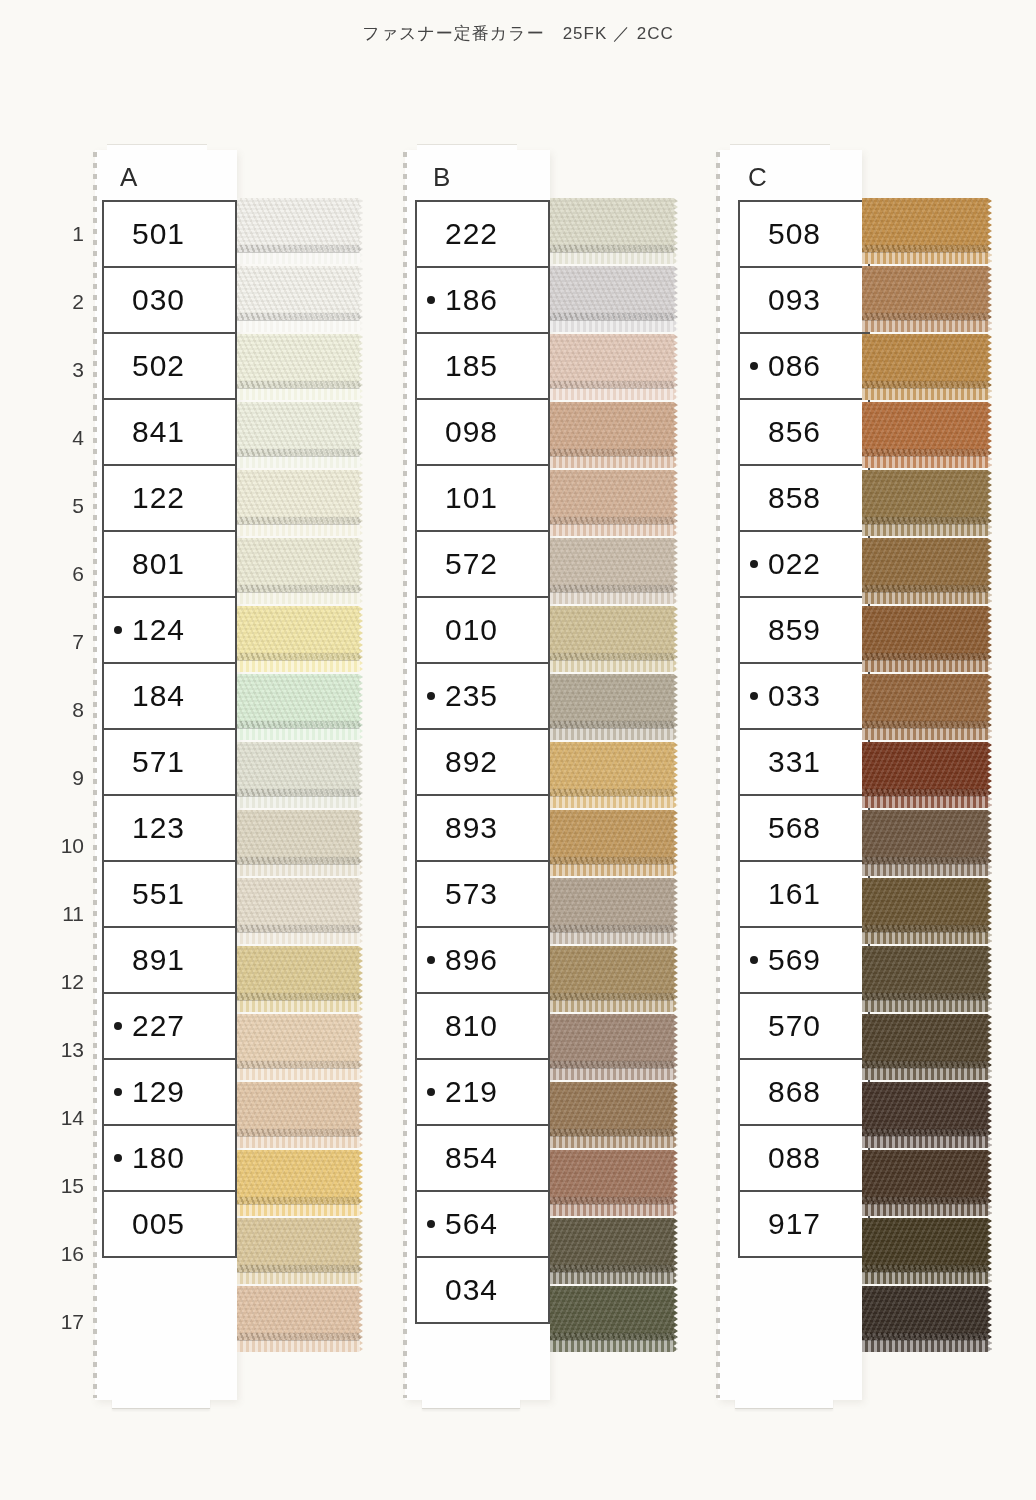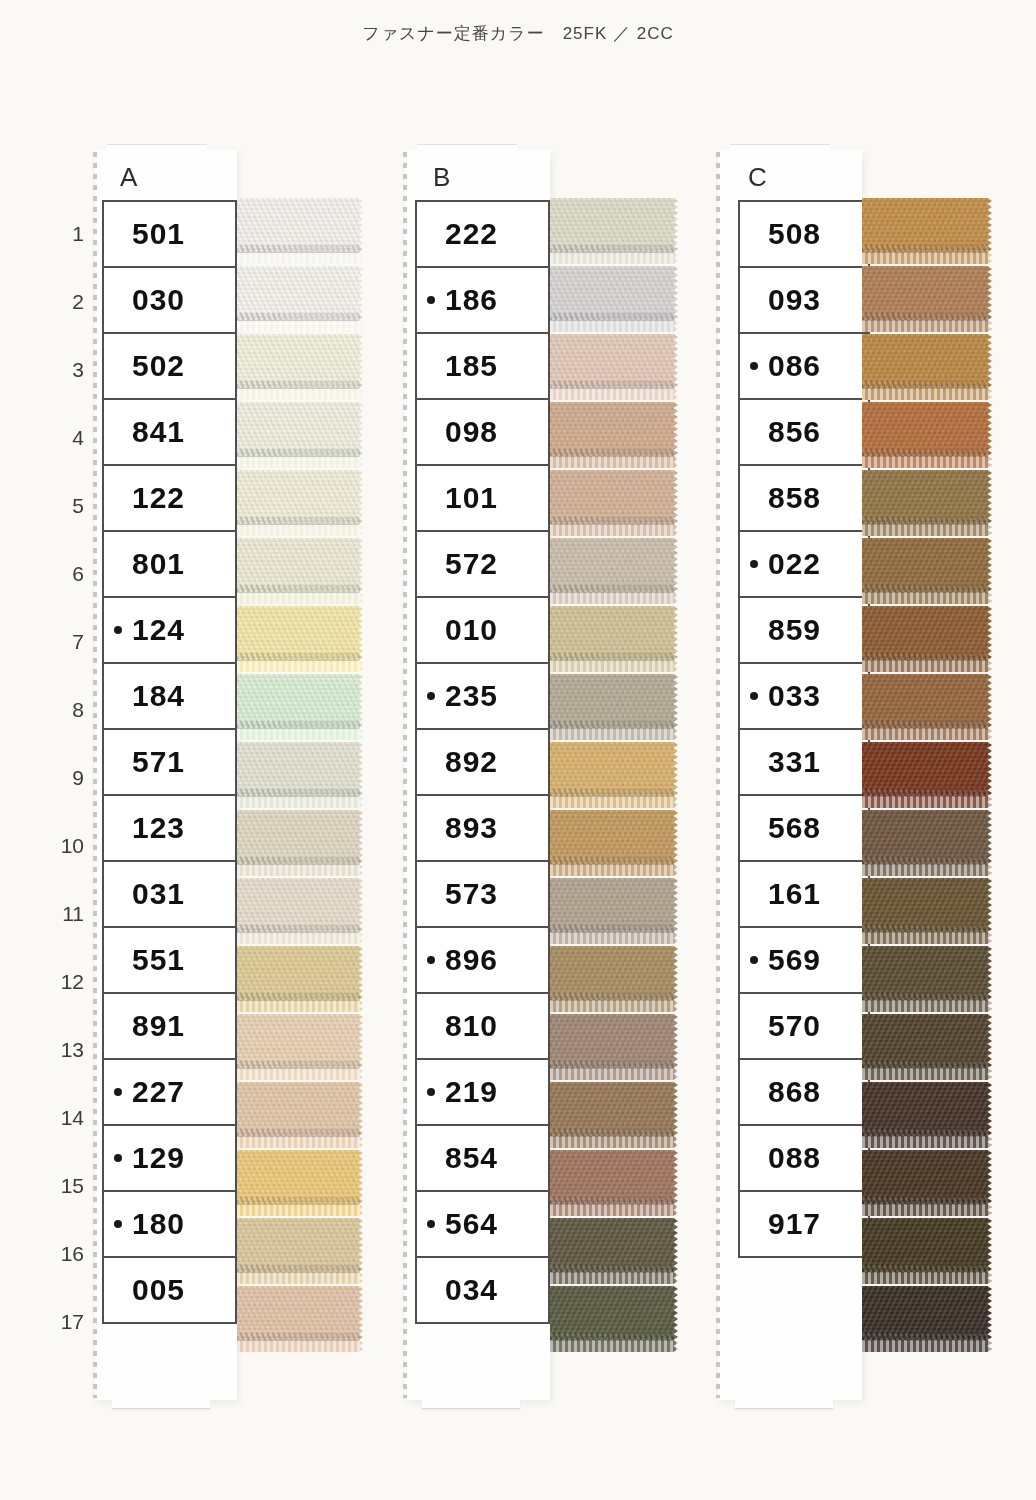--- a/index.html
+++ b/index.html
@@ -31,21 +31,21 @@
   .hdr{
     position:absolute;top:12px;font-size:26px;color:#2d2d2d;font-weight:400;
   }
   .rows{position:absolute;top:50px;}
   .cell{
     position:relative;height:68px;box-sizing:border-box;
     border:2px solid #4f4f4f;background:#fff;
     display:flex;align-items:center;padding-left:28px;
   }
   .cell + .cell{margin-top:-2px;}
-  .code{font-size:30px;font-weight:700;color:#111;letter-spacing:1px;}
+  .code{font-size:30px;font-weight:400;color:#111;letter-spacing:1px;}
   .dot{
     position:absolute;left:10px;top:50%;margin-top:-4px;
     width:8px;height:8px;border-radius:50%;background:#1a1a1a;
   }
   .swatches{position:absolute;top:198px;}
   .swatch{
     position:relative;height:66px;margin-bottom:2px;
     background-image:
       repeating-linear-gradient(115deg, rgba(255,255,255,.10) 0 2px, rgba(255,255,255,0) 2px 5px),
       repeating-linear-gradient(65deg, rgba(60,40,20,.07) 0 2px, rgba(0,0,0,0) 2px 5px),
@@ -117,23 +117,20 @@
         <div class="cell">
           <span class="code">184</span>
         </div>
         <div class="cell">
           <span class="code">571</span>
         </div>
         <div class="cell">
           <span class="code">123</span>
         </div>
         <div class="cell">
-          <span class="code">031</span>
-        </div>
-        <div class="cell">
           <span class="code">551</span>
         </div>
         <div class="cell">
           <span class="code">891</span>
         </div>
         <div class="cell">
           <span class="dot"></span>
           <span class="code">227</span>
         </div>
         <div class="cell">

